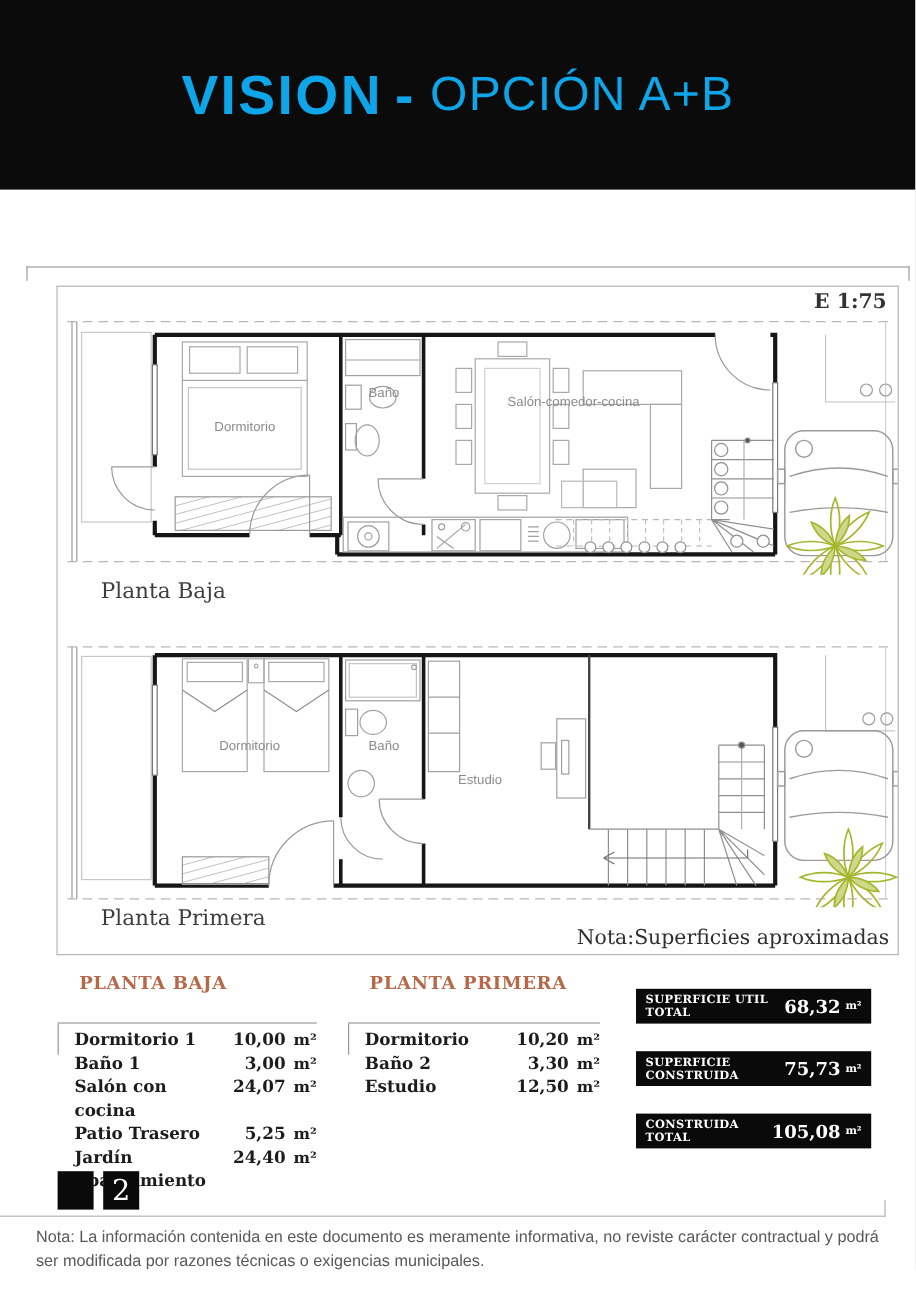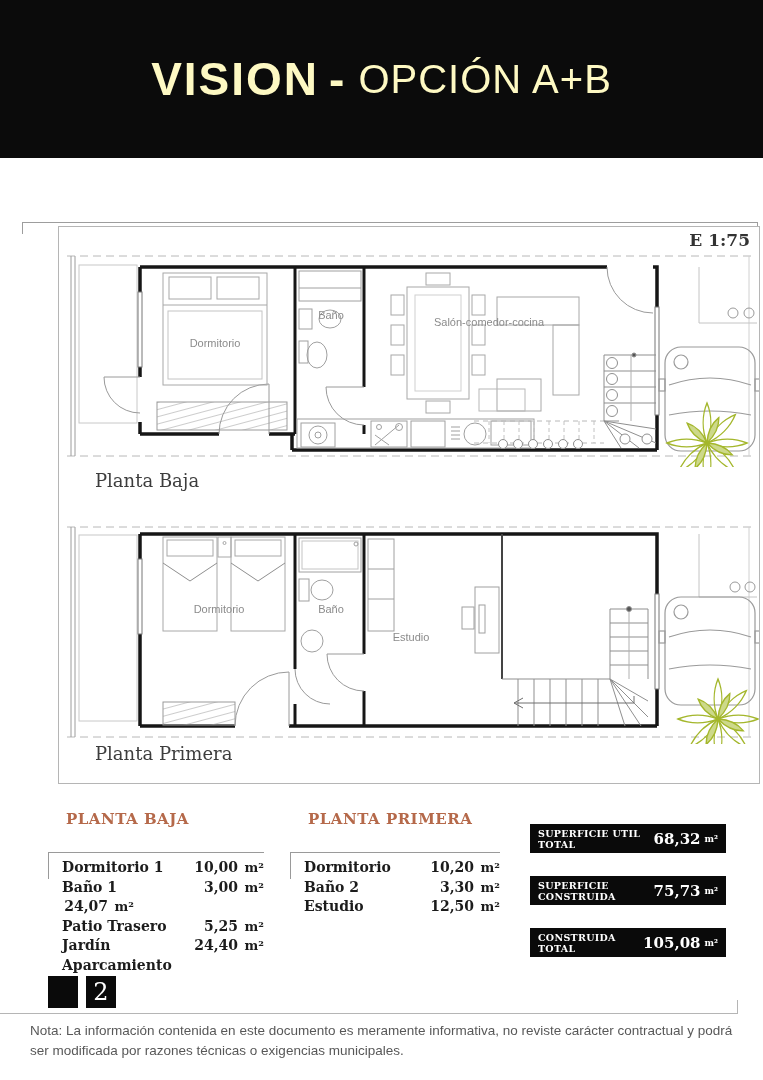--- a/index.html
+++ b/index.html
@@ -1,34 +1,34 @@
 <!DOCTYPE html>
 <html><head>
 <meta charset="utf-8">
 <style>
   html,body{margin:0;padding:0;background:#e8e8e8;}
   .page{position:relative;width:763px;height:1080px;margin:0 auto;background:#ffffff;
         font-family:"Liberation Sans",sans-serif;overflow:hidden;}
 
   
   .header{position:absolute;left:0;top:0;width:763px;height:158px;background:#0b0b0b;
-          display:flex;align-items:center;justify-content:center;color:#fef9c3;}
+          display:flex;align-items:center;justify-content:center;color:#0ea5e9;}
   .header .brand{font-family:"Liberation Sans",sans-serif;font-weight:700;font-size:46px;letter-spacing:2px;}
   .header .sep{font-weight:700;font-size:46px;margin:0 14px 0 10px;}
   .header .option{font-family:"Liberation Sans",sans-serif;font-weight:400;font-size:40px;letter-spacing:1px;}
 
   
   .bracket-top{position:absolute;left:22px;top:222px;width:734px;height:11px;
                border-top:1px solid #9d9d9d;border-left:1px solid #9d9d9d;border-right:1px solid #9d9d9d;}
   .bracket-bottom{position:absolute;left:0px;top:1000px;width:737px;height:13px;
                   border-bottom:1px solid #b5b5b5;border-right:1px solid #b5b5b5;}
 
   
-  .sheet{position:absolute;left:47px;top:226px;width:700px;height:556px;
-         border:1px solid #b5b5b5;background:#fff;margin-left:11px;}
+  .sheet{position:absolute;left:47px;top:238px;width:700px;height:556px;
+         border:1px solid #b5b5b5;background:#fff;}
   .scale-label{position:absolute;top:3px;right:9px;font-family:"DejaVu Serif",serif;
                font-size:17px;font-weight:600;color:#333;}
   .plan{position:absolute;left:0;}
   .plan-ground{top:20px;}
   .plan-first{top:292px;}
   .caption{position:absolute;left:36px;font-family:"DejaVu Serif",serif;font-size:18px;color:#3d3d3d;}
   .caption-ground{top:243px;}
   .caption-first{top:516px;}
   .sheet-note{position:absolute;right:7px;bottom:3px;font-family:"DejaVu Serif",serif;
               font-size:17px;color:#2e2e2e;}
@@ -347,36 +347,38 @@
         <path transform="rotate(115)" d="M0,0 C-4,-10 -4,-20 0,-28 C4,-20 4,-10 0,0" fill="#cdd98a"></path>
         <path transform="rotate(205)" d="M0,0 C-4,-10 -4,-20 0,-28 C4,-20 4,-10 0,0" fill="#cdd98a"></path>
       </g>
 
       <text class="room" x="160" y="94" text-anchor="middle">Dormitorio</text>
       <text class="room" x="272" y="94" text-anchor="middle">Baño</text>
       <text class="room" x="352" y="122" text-anchor="middle">Estudio</text>
     </svg>
 
     <div class="caption caption-first">Planta Primera</div>
+    <div class="sheet-note">Nota:Superficies aproximadas</div>
   </div>
 
   <div class="area-table ground">
     <div class="title">PLANTA BAJA</div>
     <div class="rows">
       <div class="area-row">
         <span class="lbl">Dormitorio 1</span>
         <span class="val">10,00</span>
         <span class="unit">m²</span>
       </div>
       <div class="area-row">
         <span class="lbl">Baño 1</span>
         <span class="val">3,00</span>
         <span class="unit">m²</span>
       </div>
       <div class="area-row">
+        <span class="lbl">Salón con cocina</span>
         <span class="val">24,07</span>
         <span class="unit">m²</span>
       </div>
       <div class="area-row">
         <span class="lbl">Patio Trasero</span>
         <span class="val">5,25</span>
         <span class="unit">m²</span>
       </div>
       <div class="area-row">
         <span class="lbl">Jardín Aparcamiento</span>

